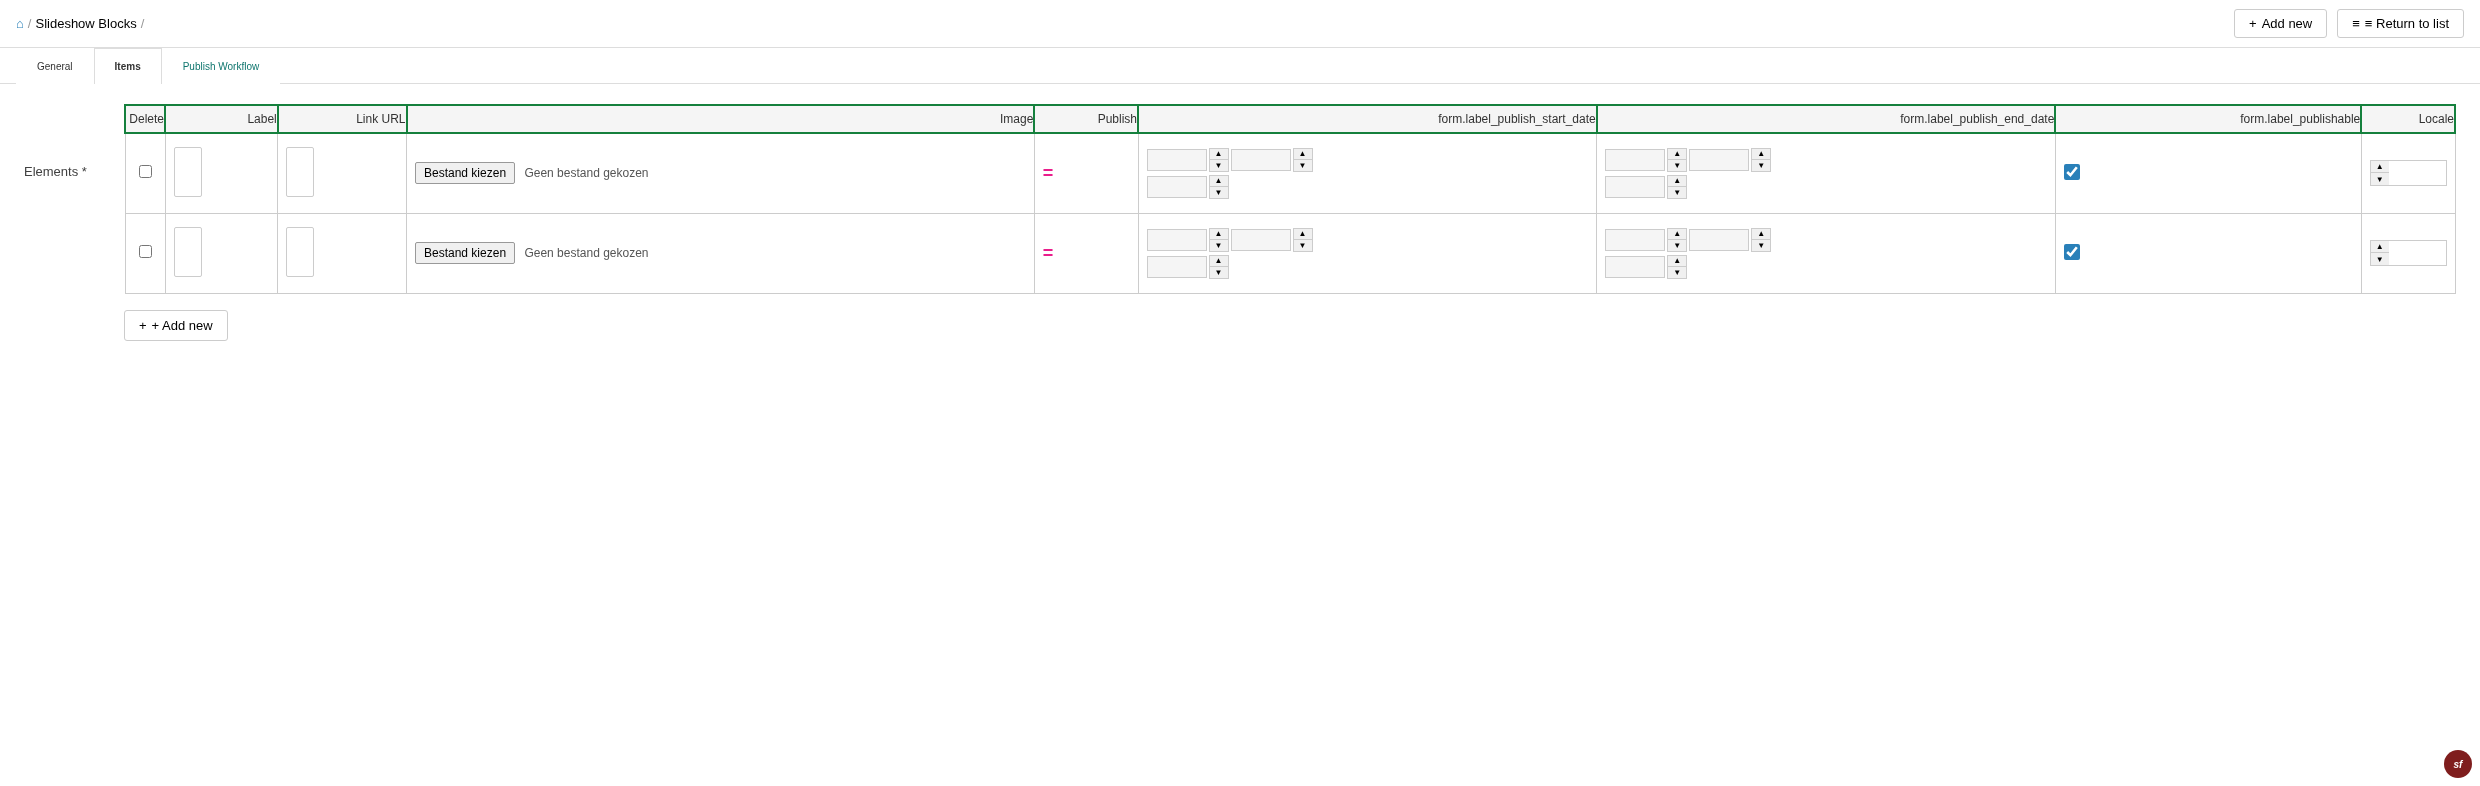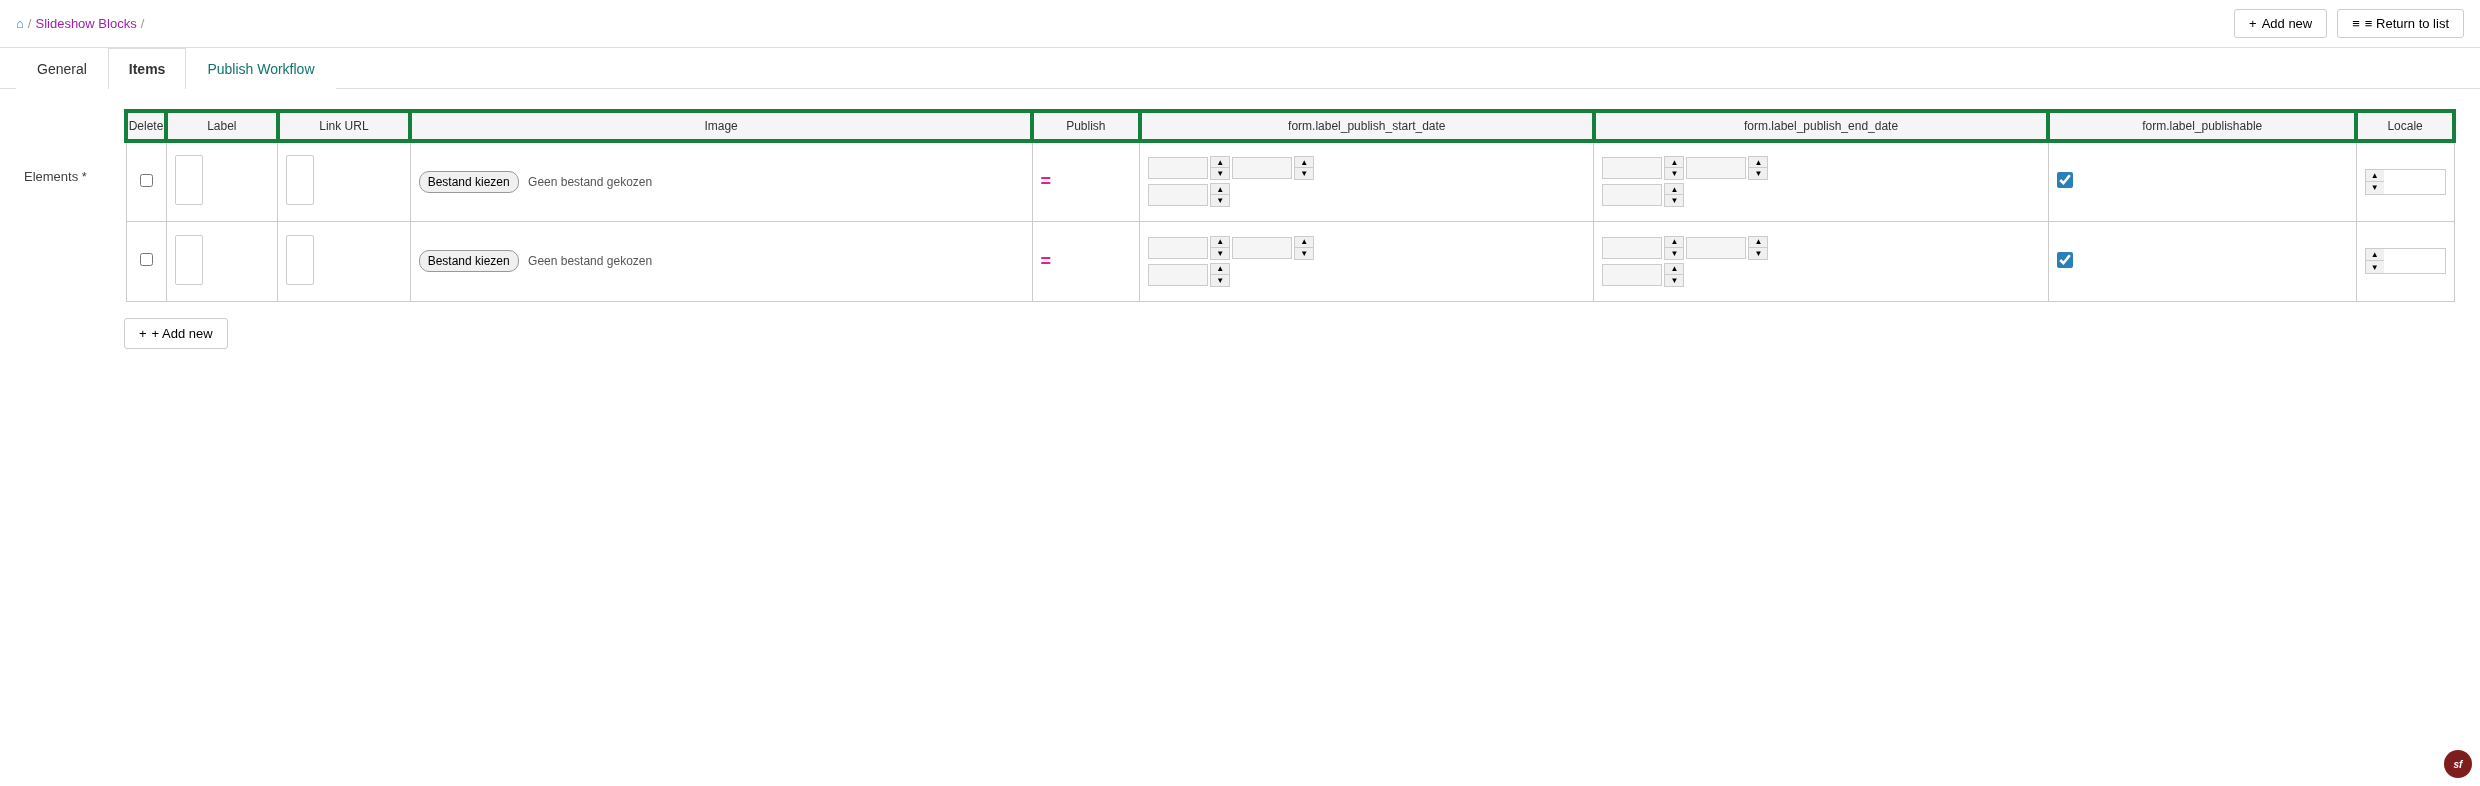--- a/index.html
+++ b/index.html
@@ -20,21 +20,21 @@
       background: #fff;
       border-bottom: 1px solid #ddd;
     }
     .breadcrumb {
       display: flex;
       align-items: center;
       gap: 4px;
       font-size: 13px;
     }
     .breadcrumb a {
-      color: #a21caf;
+      color: #000000;
       text-decoration: none;
     }
     .breadcrumb .sep {
       color: #999;
     }
     .header-actions {
       display: flex;
       gap: 10px;
       align-items: center;
     }
@@ -65,21 +65,21 @@
     .tabs-bar {
       display: flex;
       align-items: flex-end;
       border-bottom: 1px solid #ddd;
       padding: 0 16px;
       background: #fff;
     }
     .tab {
       padding: 12px 20px;
       cursor: pointer;
-      font-size: 14px;
+      font-size: 10px;
       color: #333;
       border: 1px solid transparent;
       border-bottom: none;
       margin-bottom: -1px;
       background: #fff;
     }
     .tab.active {
       border-color: #ddd;
       border-bottom-color: #fff;
       background: #fff;
@@ -105,24 +105,24 @@
       min-width: 80px;
     }
 
     
     .elements-table {
       border-collapse: collapse;
       width: 100%;
       font-size: 12px;
     }
     .elements-table th {
-      border: 4px solid #15803d;
+      border: 2px solid #15803d;
       padding: 6px 0;
       background: #f5f5f5;
-      text-align: center;
+      text-align: right;
       font-weight: normal;
       font-size: 12px;
       vertical-align: bottom;
     }
     .elements-table td {
       border: 1px solid #ccc;
       padding: 6px 8px;
       vertical-align: middle;
     }
     .elements-table tr.data-row td {
@@ -150,21 +150,21 @@
     .file-chooser-cell {
       white-space: nowrap;
       min-width: 180px;
     }
     .btn-file {
       border: 1px solid #999;
       background: #f0f0f0;
       padding: 3px 8px;
       cursor: pointer;
       font-size: 12px;
-      border-radius: 10px;
+      border-radius: 2px;
     }
     .no-file-text {
       color: #555;
       margin-left: 6px;
       font-size: 12px;
     }
 
     
     .drag-handle {
       color: #e91e8c;

